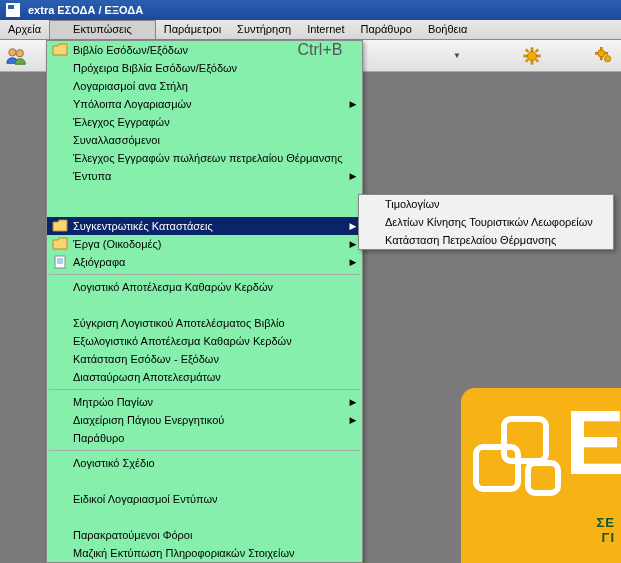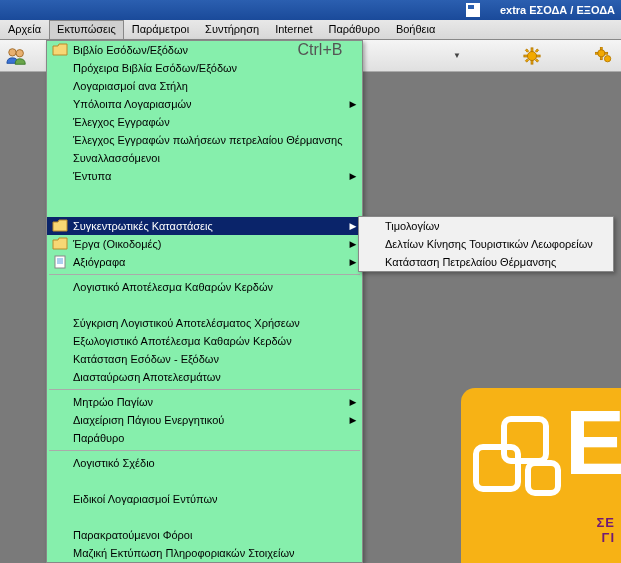--- a/index.html
+++ b/index.html
@@ -12,23 +12,22 @@
     overflow: hidden;
     position: relative;
   }
   .titlebar {
     background: linear-gradient(to bottom, #2b5fb0, #1a4a9a);
     color: #fff;
     padding: 3px 6px;
     font-weight: bold;
     display: flex;
     align-items: center;
-    gap: 20px;
+    gap: 8px;
     height: 20px;
-    justify-content: flex-end;
   }
   .titlebar-icon {
     width: 14px;
     height: 14px;
     background: #fff;
     display: inline-block;
     position: relative;
   }
   .titlebar-icon::before {
     content: '';
@@ -44,21 +43,21 @@
     height: 20px;
   }
   .menubar-item {
     padding: 3px 8px;
     cursor: default;
   }
   .menubar-item.active {
     background: #d0d0d0;
     border: 1px solid #888;
     border-bottom: none;
-    padding: 2px 7px;
+    padding: 2px 23px;
   }
   .toolbar {
     background: linear-gradient(to bottom, #f5f5f5, #e0e0e0);
     border-bottom: 1px solid #aaa;
     height: 32px;
     display: flex;
     align-items: center;
     padding: 0 6px;
     gap: 10px;
   }
@@ -114,21 +113,21 @@
     position: absolute;
     right: 6px;
     font-size: 9px;
   }
   .dropdown-sep {
     border-top: 1px solid #aaa;
     margin: 3px 2px;
   }
   .submenu {
     position: absolute;
-    top: 216px;
+    top: 194px;
     left: 358px;
     background: #f1f1f1;
     border: 1px solid #888;
     box-shadow: 2px 2px 4px rgba(0,0,0,0.3);
     min-width: 250px;
     z-index: 11;
   }
   .logo-block {
     position: absolute;
     bottom: 0;
@@ -158,21 +157,21 @@
     top: 10px;
     font-size: 90px;
     font-weight: bold;
     color: #fff;
     line-height: 1;
   }
   .logo-sub {
     position: absolute;
     right: 6px;
     bottom: 18px;
-    color: #701a75;
+    color: #14532d;
     font-size: 13px;
     font-weight: bold;
     letter-spacing: 1px;
     text-align: right;
   }
   .toolbar-spacer { flex:1; }
   .toolbar-drop-caret { font-size:8px; color:#444; }
 </style>
 </head>
 <body>
@@ -256,25 +255,25 @@
       <span class="dropdown-icon"></span>
       <span class="dropdown-label">Υπόλοιπα Λογαριασμών</span>
       <span class="dropdown-arrow">▶</span>
     </div>
     <div class="dropdown-row">
       <span class="dropdown-icon"></span>
       <span class="dropdown-label">Έλεγχος Εγγραφών</span>
     </div>
     <div class="dropdown-row">
       <span class="dropdown-icon"></span>
+      <span class="dropdown-label">Συναλλασσόμενοι</span>
+    </div>
+    <div class="dropdown-row">
+      <span class="dropdown-icon"></span>
       <span class="dropdown-label">Έλεγχος Εγγραφών πωλήσεων πετρελαίου Θέρμανσης</span>
-    </div>
-    <div class="dropdown-row">
-      <span class="dropdown-icon"></span>
-      <span class="dropdown-label">Συναλλασσόμενοι</span>
     </div>
     <div class="dropdown-row">
       <span class="dropdown-icon"></span>
       <span class="dropdown-label">Έντυπα</span>
       <span class="dropdown-arrow">▶</span>
     </div>
     <div class="dropdown-row highlight">
       <span class="dropdown-icon">
         <svg width="16" height="14" viewBox="0 0 16 14">
           <path d="M1 3 L6 3 L7 1 L15 1 L15 12 L1 12 Z" fill="#f7d774" stroke="#b88a2a"></path>
@@ -307,21 +306,21 @@
     <div class="dropdown-sep"></div>
     <div class="dropdown-row">
       <span class="dropdown-icon"></span>
       <span class="dropdown-label">Λογιστικό Αποτέλεσμα Καθαρών Κερδών</span>
     </div>
     <div class="dropdown-row">
       <span class="dropdown-icon"></span>
     </div>
     <div class="dropdown-row">
       <span class="dropdown-icon"></span>
-      <span class="dropdown-label">Σύγκριση Λογιστικού Αποτελέσματος Χρήσεων</span>
+      <span class="dropdown-label">Σύγκριση Λογιστικού Αποτελέσματος Βιβλίο</span>
     </div>
     <div class="dropdown-row">
       <span class="dropdown-icon"></span>
       <span class="dropdown-label">Εξωλογιστικό Αποτέλεσμα Καθαρών Κερδών</span>
     </div>
     <div class="dropdown-row">
       <span class="dropdown-icon"></span>
       <span class="dropdown-label">Κατάσταση Εσόδων - Εξόδων</span>
     </div>
     <div class="dropdown-row">

